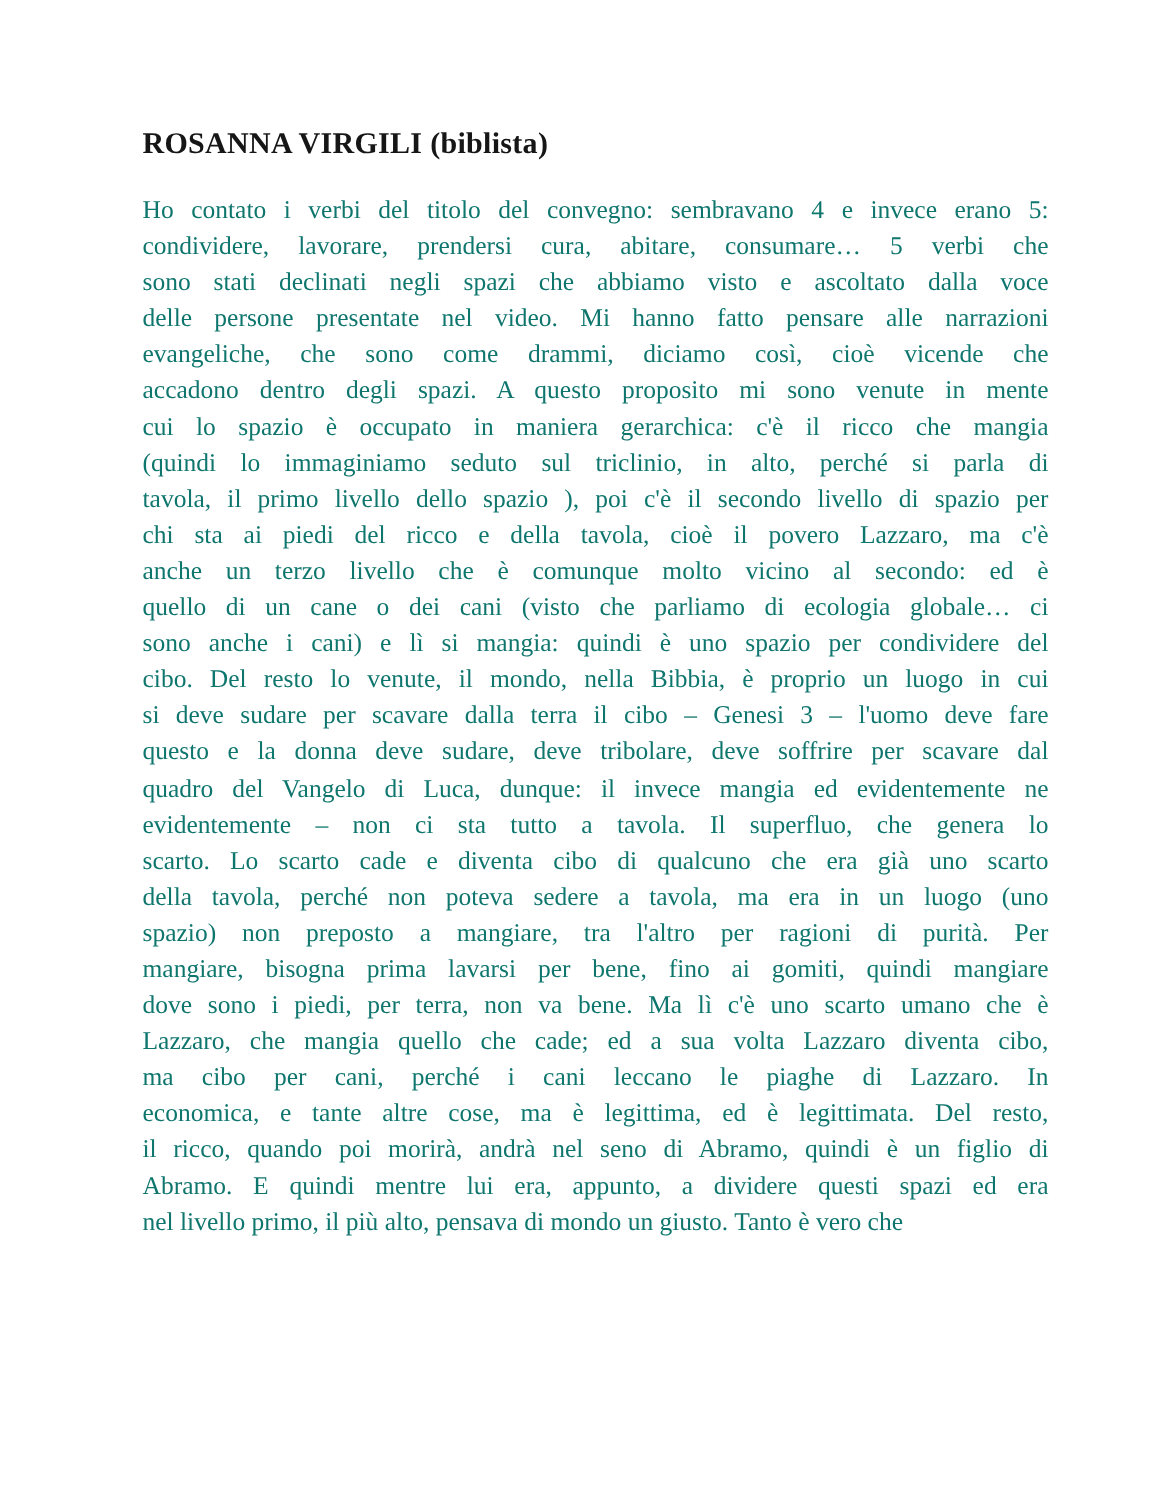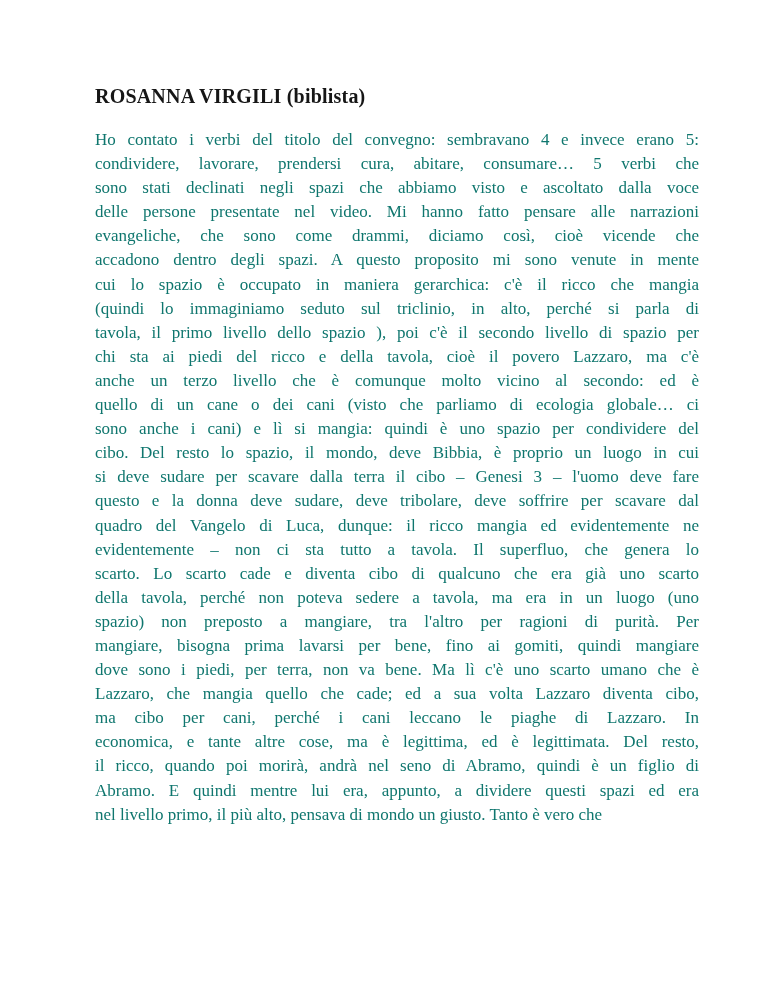--- a/index.html
+++ b/index.html
@@ -58,24 +58,24 @@
         <div class="line">delle persone presentate nel video. Mi hanno fatto pensare alle narrazioni</div>
         <div class="line">evangeliche, che sono come drammi, diciamo così, cioè vicende che</div>
         <div class="line">accadono dentro degli spazi. A questo proposito mi sono venute in mente</div>
         <div class="line">cui lo spazio è occupato in maniera gerarchica: c'è il ricco che mangia</div>
         <div class="line">(quindi lo immaginiamo seduto sul triclinio, in alto, perché si parla di</div>
         <div class="line">tavola, il primo livello dello spazio ),  poi c'è il secondo livello di spazio per</div>
         <div class="line">chi sta ai piedi del ricco e della tavola, cioè  il povero Lazzaro, ma c'è</div>
         <div class="line">anche un terzo livello che è comunque molto vicino al secondo: ed è</div>
         <div class="line">quello di un cane o dei cani (visto che parliamo di ecologia globale… ci</div>
         <div class="line">sono anche i cani) e lì si mangia: quindi è uno spazio per condividere del</div>
-        <div class="line">cibo. Del resto lo spazio, il mondo, deve Bibbia, è proprio un luogo in cui</div>
+        <div class="line">cibo. Del resto lo venute, il mondo, nella Bibbia, è proprio un luogo in cui</div>
         <div class="line">si deve sudare per scavare dalla terra il cibo – Genesi 3 – l'uomo deve fare</div>
         <div class="line">questo e la donna deve sudare, deve tribolare, deve soffrire per scavare dal</div>
-        <div class="line">quadro del Vangelo di Luca, dunque: il ricco mangia ed evidentemente ne</div>
+        <div class="line">quadro del Vangelo di Luca, dunque: il invece mangia ed evidentemente ne</div>
         <div class="line">evidentemente – non ci sta tutto a tavola. Il superfluo,  che genera lo</div>
         <div class="line">scarto. Lo scarto cade e diventa cibo di qualcuno che era già uno scarto</div>
         <div class="line">della tavola, perché non poteva sedere a tavola, ma era in un luogo (uno</div>
         <div class="line">spazio) non preposto a mangiare, tra l'altro per ragioni di purità. Per</div>
         <div class="line">mangiare, bisogna prima lavarsi per bene, fino ai gomiti,  quindi mangiare</div>
         <div class="line">dove sono i piedi, per terra, non va bene. Ma lì c'è uno scarto umano che è</div>
         <div class="line">Lazzaro, che mangia  quello che cade; ed a sua volta  Lazzaro diventa cibo,</div>
         <div class="line">ma cibo per cani, perché i cani leccano le piaghe di Lazzaro.   In</div>
         <div class="line">economica, e tante altre cose,  ma è legittima, ed è legittimata. Del resto,</div>
         <div class="line">il ricco, quando poi morirà, andrà nel seno di Abramo, quindi è un figlio di</div>

